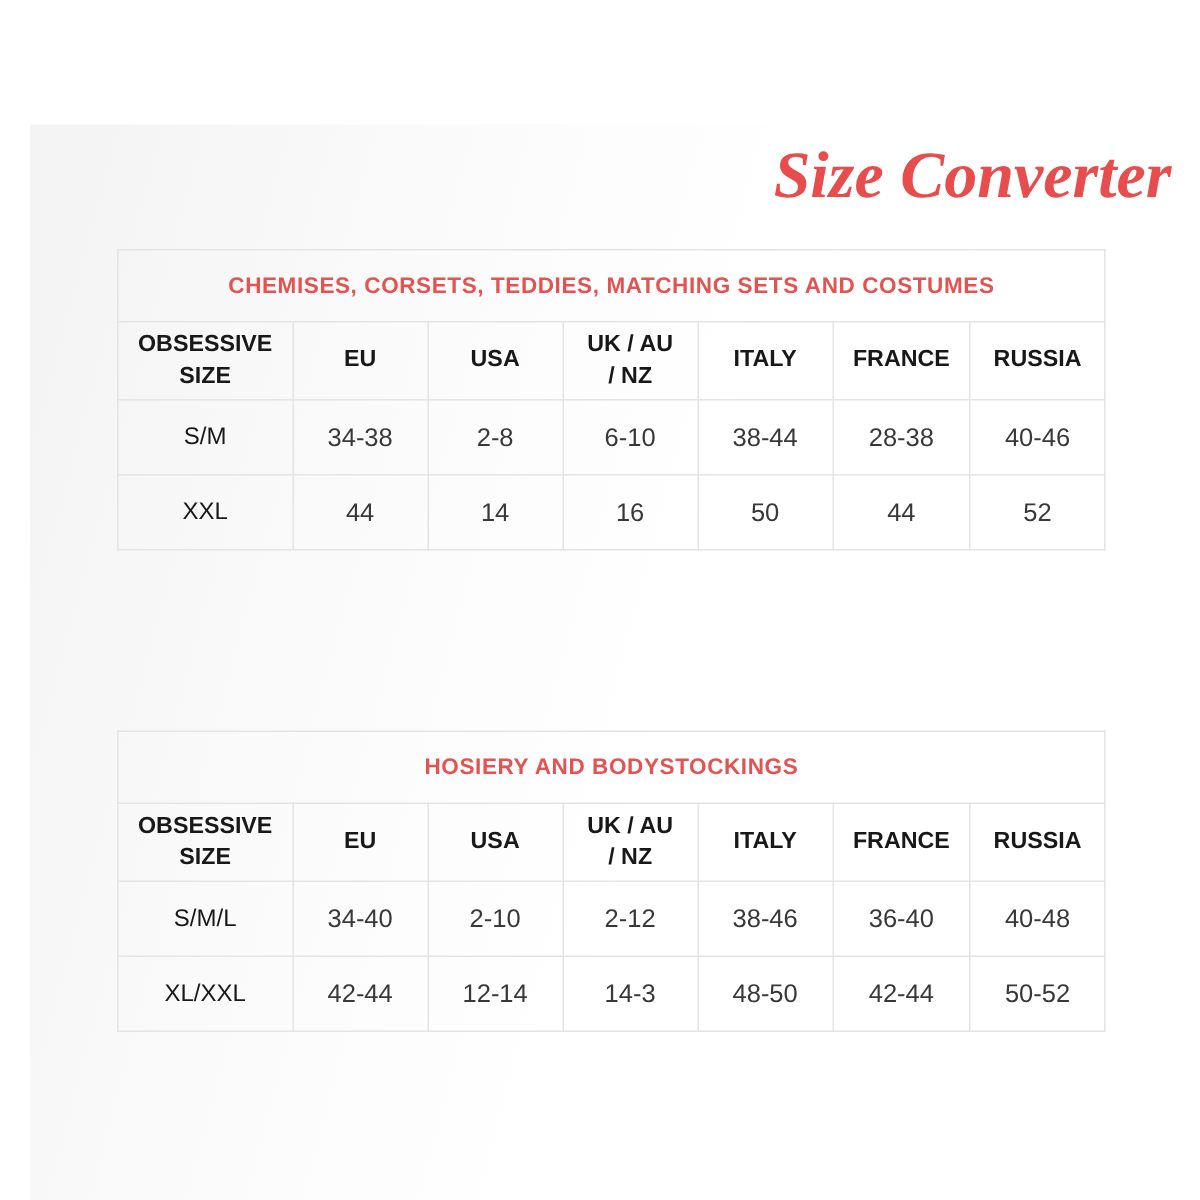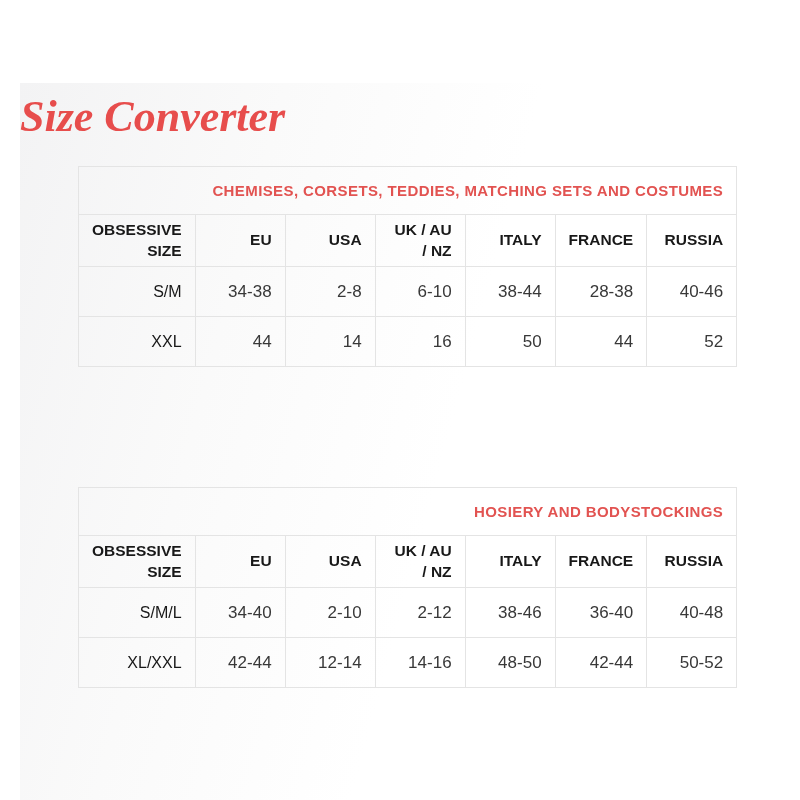--- a/index.html
+++ b/index.html
@@ -14,42 +14,42 @@
     position: absolute;
     left: 20px; top: 83px;
     width: 761px; height: 717px;
     background: linear-gradient(105deg, #f3f3f4 0%, #fafafa 28%, #ffffff 55%);
   }
   .page-title {
     position: absolute;
     left: 0; top: 6px;
     width: 100%;
     margin: 0;
-    text-align: left;
+    text-align: right;
     font-family: "Liberation Serif", "DejaVu Serif", serif;
     font-style: italic;
     font-weight: 700;
     font-size: 44px;
     line-height: 56px;
     color: #e74d4c;
   }
   table.size-table {
     position: absolute;
     left: 58px;
     border-collapse: collapse;
     background: transparent;
     table-layout: fixed;
   }
   .table-0 { top: 83px; }
   .table-1 { top: 404px; }
   col.size-col { width: 105px; }
   col.country-col { width: 90px; }
   .size-table td, .size-table th {
     border: 1px solid #e4e4e4;
-    text-align: right;
+    text-align: center;
     vertical-align: middle;
     padding: 0 13px;
     box-sizing: border-box;
   }
   .caption-cell {
     height: 48px;
     color: #e25351;
     font-weight: 700;
     font-size: 15px;
     letter-spacing: 0.4px;
@@ -152,21 +152,21 @@
             <td class="data-cell">2-10</td>
             <td class="data-cell">2-12</td>
             <td class="data-cell">38-46</td>
             <td class="data-cell">36-40</td>
             <td class="data-cell">40-48</td>
           </tr>
           <tr class="data-row">
             <td class="row-label">XL/XXL</td>
             <td class="data-cell">42-44</td>
             <td class="data-cell">12-14</td>
-            <td class="data-cell">14-16</td>
+            <td class="data-cell">14-3</td>
             <td class="data-cell">48-50</td>
             <td class="data-cell">42-44</td>
             <td class="data-cell">50-52</td>
           </tr>
         </tbody>
       </table>
   </div>
 </div>
 
 </body></html>

